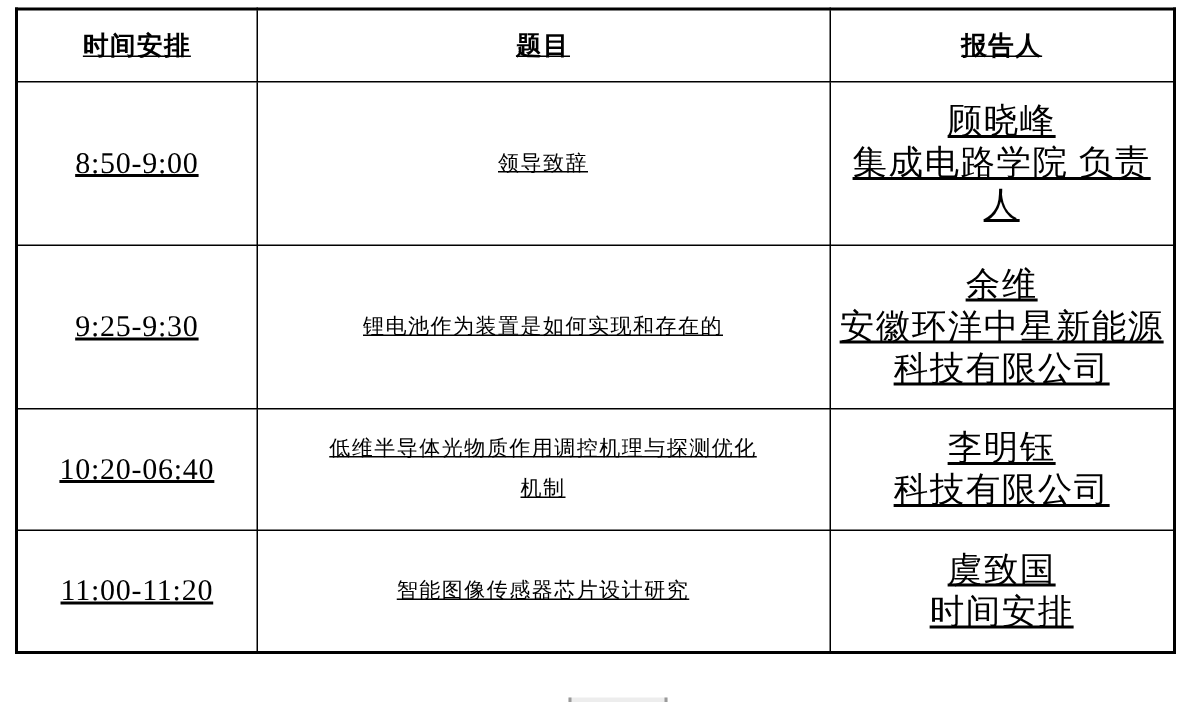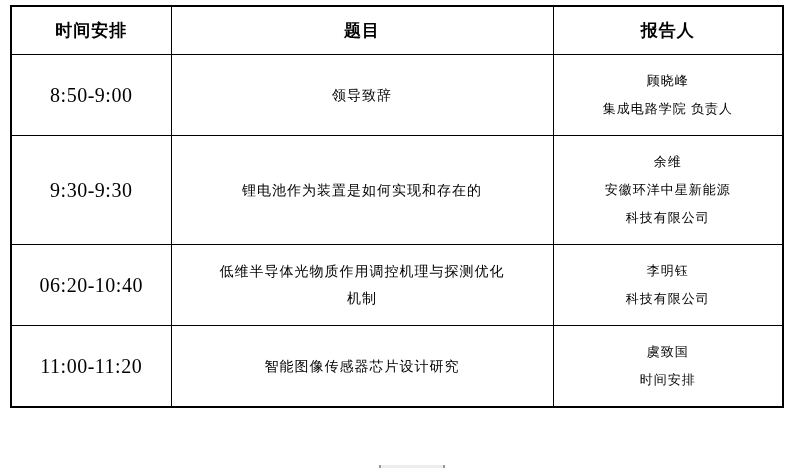--- a/index.html
+++ b/index.html
@@ -26,20 +26,21 @@
     table-layout: fixed;
     border: 2px solid #000000;
   }
   table.schedule th,
   table.schedule td {
     border: 1px solid #000000;
     text-align: center;
     vertical-align: middle;
     padding: 12px 4px;
     overflow: hidden;
+    text-decoration: underline;
   }
   col.c-time  { width: 160px; }
   col.c-title { width: 382px; }
   col.c-pres  { width: 230px; }
 
   tr.hdr { height: 27px; }
   tr.r0  { height: 58px; }
   tr.r1  { height: 86px; }
   tr.r2  { height: 57px; }
   tr.r3  { height: 60px; }
@@ -57,21 +58,21 @@
     letter-spacing: 0.5px;
     white-space: nowrap;
   }
   td.title {
     font-size: 14px;
     letter-spacing: 1px;
     white-space: pre-line;
     line-height: 27px;
   }
   td.presenter {
-    font-size: 13px;
+    font-size: 23px;
     letter-spacing: 1px;
     white-space: pre-line;
     line-height: 28px;
   }
   .hscroll-thumb {
     position: absolute;
     left: 379px;
     top: 465px;
     width: 62px;
     height: 3px;
@@ -97,28 +98,28 @@
         <th>题目</th>
         <th>报告人</th>
       </tr>
       <tr class="r0">
         <td class="time">8:50-9:00</td>
         <td class="title">领导致辞</td>
         <td class="presenter">顾晓峰
 集成电路学院 负责人</td>
       </tr>
       <tr class="r1">
-        <td class="time">9:30-9:30</td>
+        <td class="time">9:25-9:30</td>
         <td class="title">锂电池作为装置是如何实现和存在的</td>
         <td class="presenter">余维
 安徽环洋中星新能源
 科技有限公司</td>
       </tr>
       <tr class="r4">
-        <td class="time">06:20-10:40</td>
+        <td class="time">10:20-06:40</td>
         <td class="title">低维半导体光物质作用调控机理与探测优化
 机制</td>
         <td class="presenter">李明钰
 科技有限公司</td>
       </tr>
       <tr class="r6">
         <td class="time">11:00-11:20</td>
         <td class="title">智能图像传感器芯片设计研究</td>
         <td class="presenter">虞致国
 时间安排</td>

